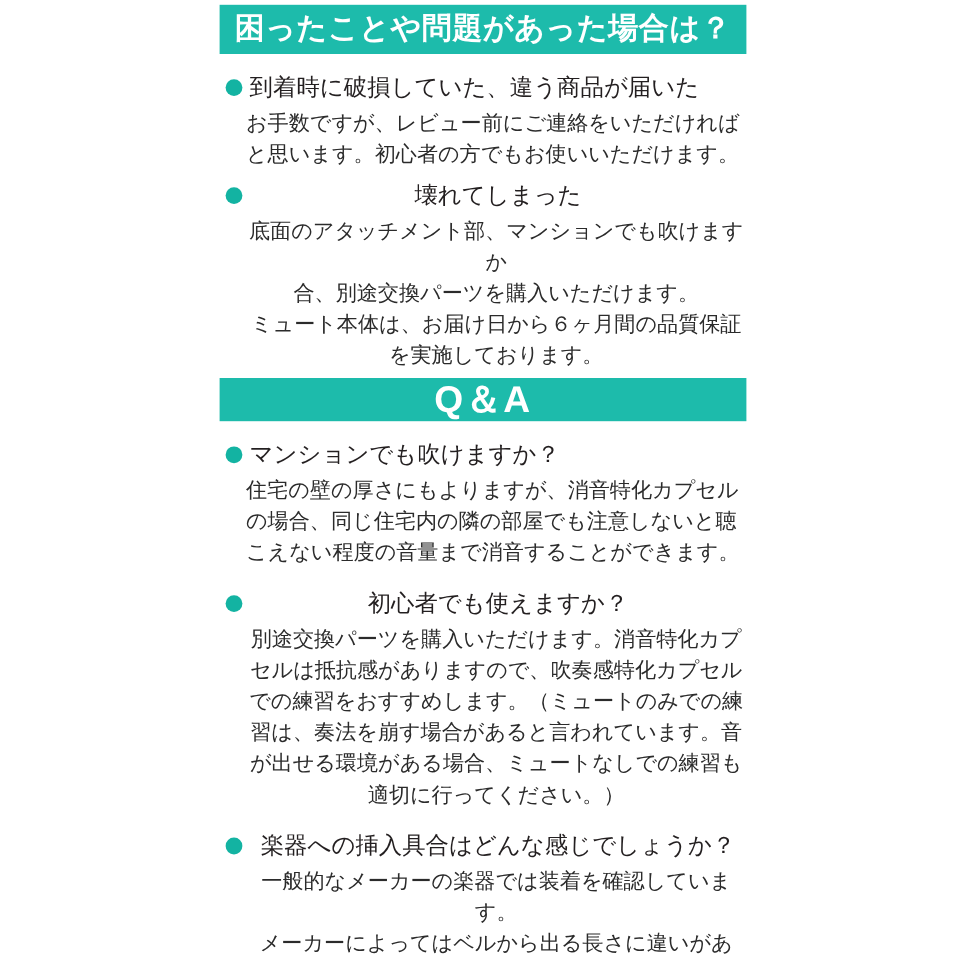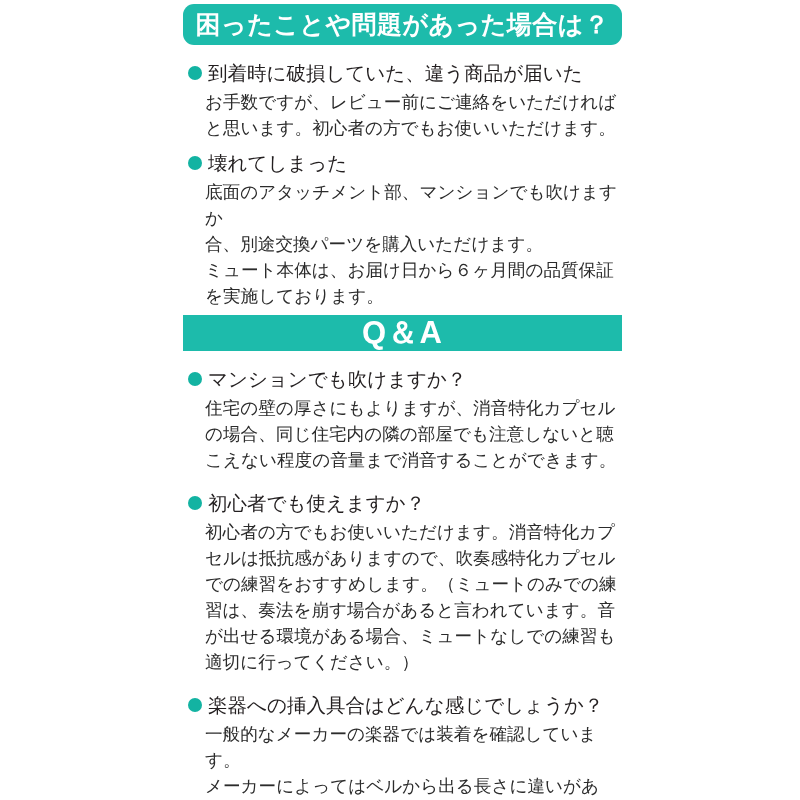--- a/index.html
+++ b/index.html
@@ -33,21 +33,20 @@
     text-align: center;
     font-weight: bold;
     letter-spacing: 0.02em;
     box-sizing: border-box;
   }
   .banner-1 {
     margin-top: 4px;
     height: 41px;
     line-height: 41px;
     font-size: 25px;
-    border-radius: 11px;
   }
   .banner-2 {
     margin-top: 6px;
     height: 36px;
     line-height: 36px;
     font-size: 31px;
     letter-spacing: 0.04em;
   }
 
   
@@ -76,21 +75,21 @@
   .entry-answer {
     padding-left: 17px;
     font-size: 17.6px;
     line-height: 26px;
     color: #2b2b2b;
     white-space: pre-line;
   }
 
   
   .gap-after-banner1 { height: 14px; }
-  .entry + .entry { margin-top: 8px; }
+  .entry + .entry { margin-top: 8px; text-align: center; }
   .entry-question + .entry-answer { margin-top: 2px; }
   .section-qa .entry + .entry { margin-top: 16px; }
   .section-qa .gap-after-banner { height: 14px; }
 </style>
 </head>
 <body>
 
 <div id="page">
   <div class="column">
 
@@ -141,21 +140,21 @@
           <div class="entry-answer">住宅の壁の厚さにもよりますが、消音特化カプセル
 の場合、同じ住宅内の隣の部屋でも注意しないと聴
 こえない程度の音量まで消音することができます。</div>
         </div>
 
         <div class="entry">
           <div class="entry-question">
             <span class="bullet-icon"></span>
             <span>初心者でも使えますか？</span>
           </div>
-          <div class="entry-answer">初心者の方でもお使いいただけます。消音特化カプ
+          <div class="entry-answer">別途交換パーツを購入いただけます。消音特化カプ
 セルは抵抗感がありますので、吹奏感特化カプセル
 での練習をおすすめします。（ミュートのみでの練
 習は、奏法を崩す場合があると言われています。音
 が出せる環境がある場合、ミュートなしでの練習も
 適切に行ってください。）</div>
         </div>
 
         <div class="entry">
           <div class="entry-question">
             <span class="bullet-icon"></span>

